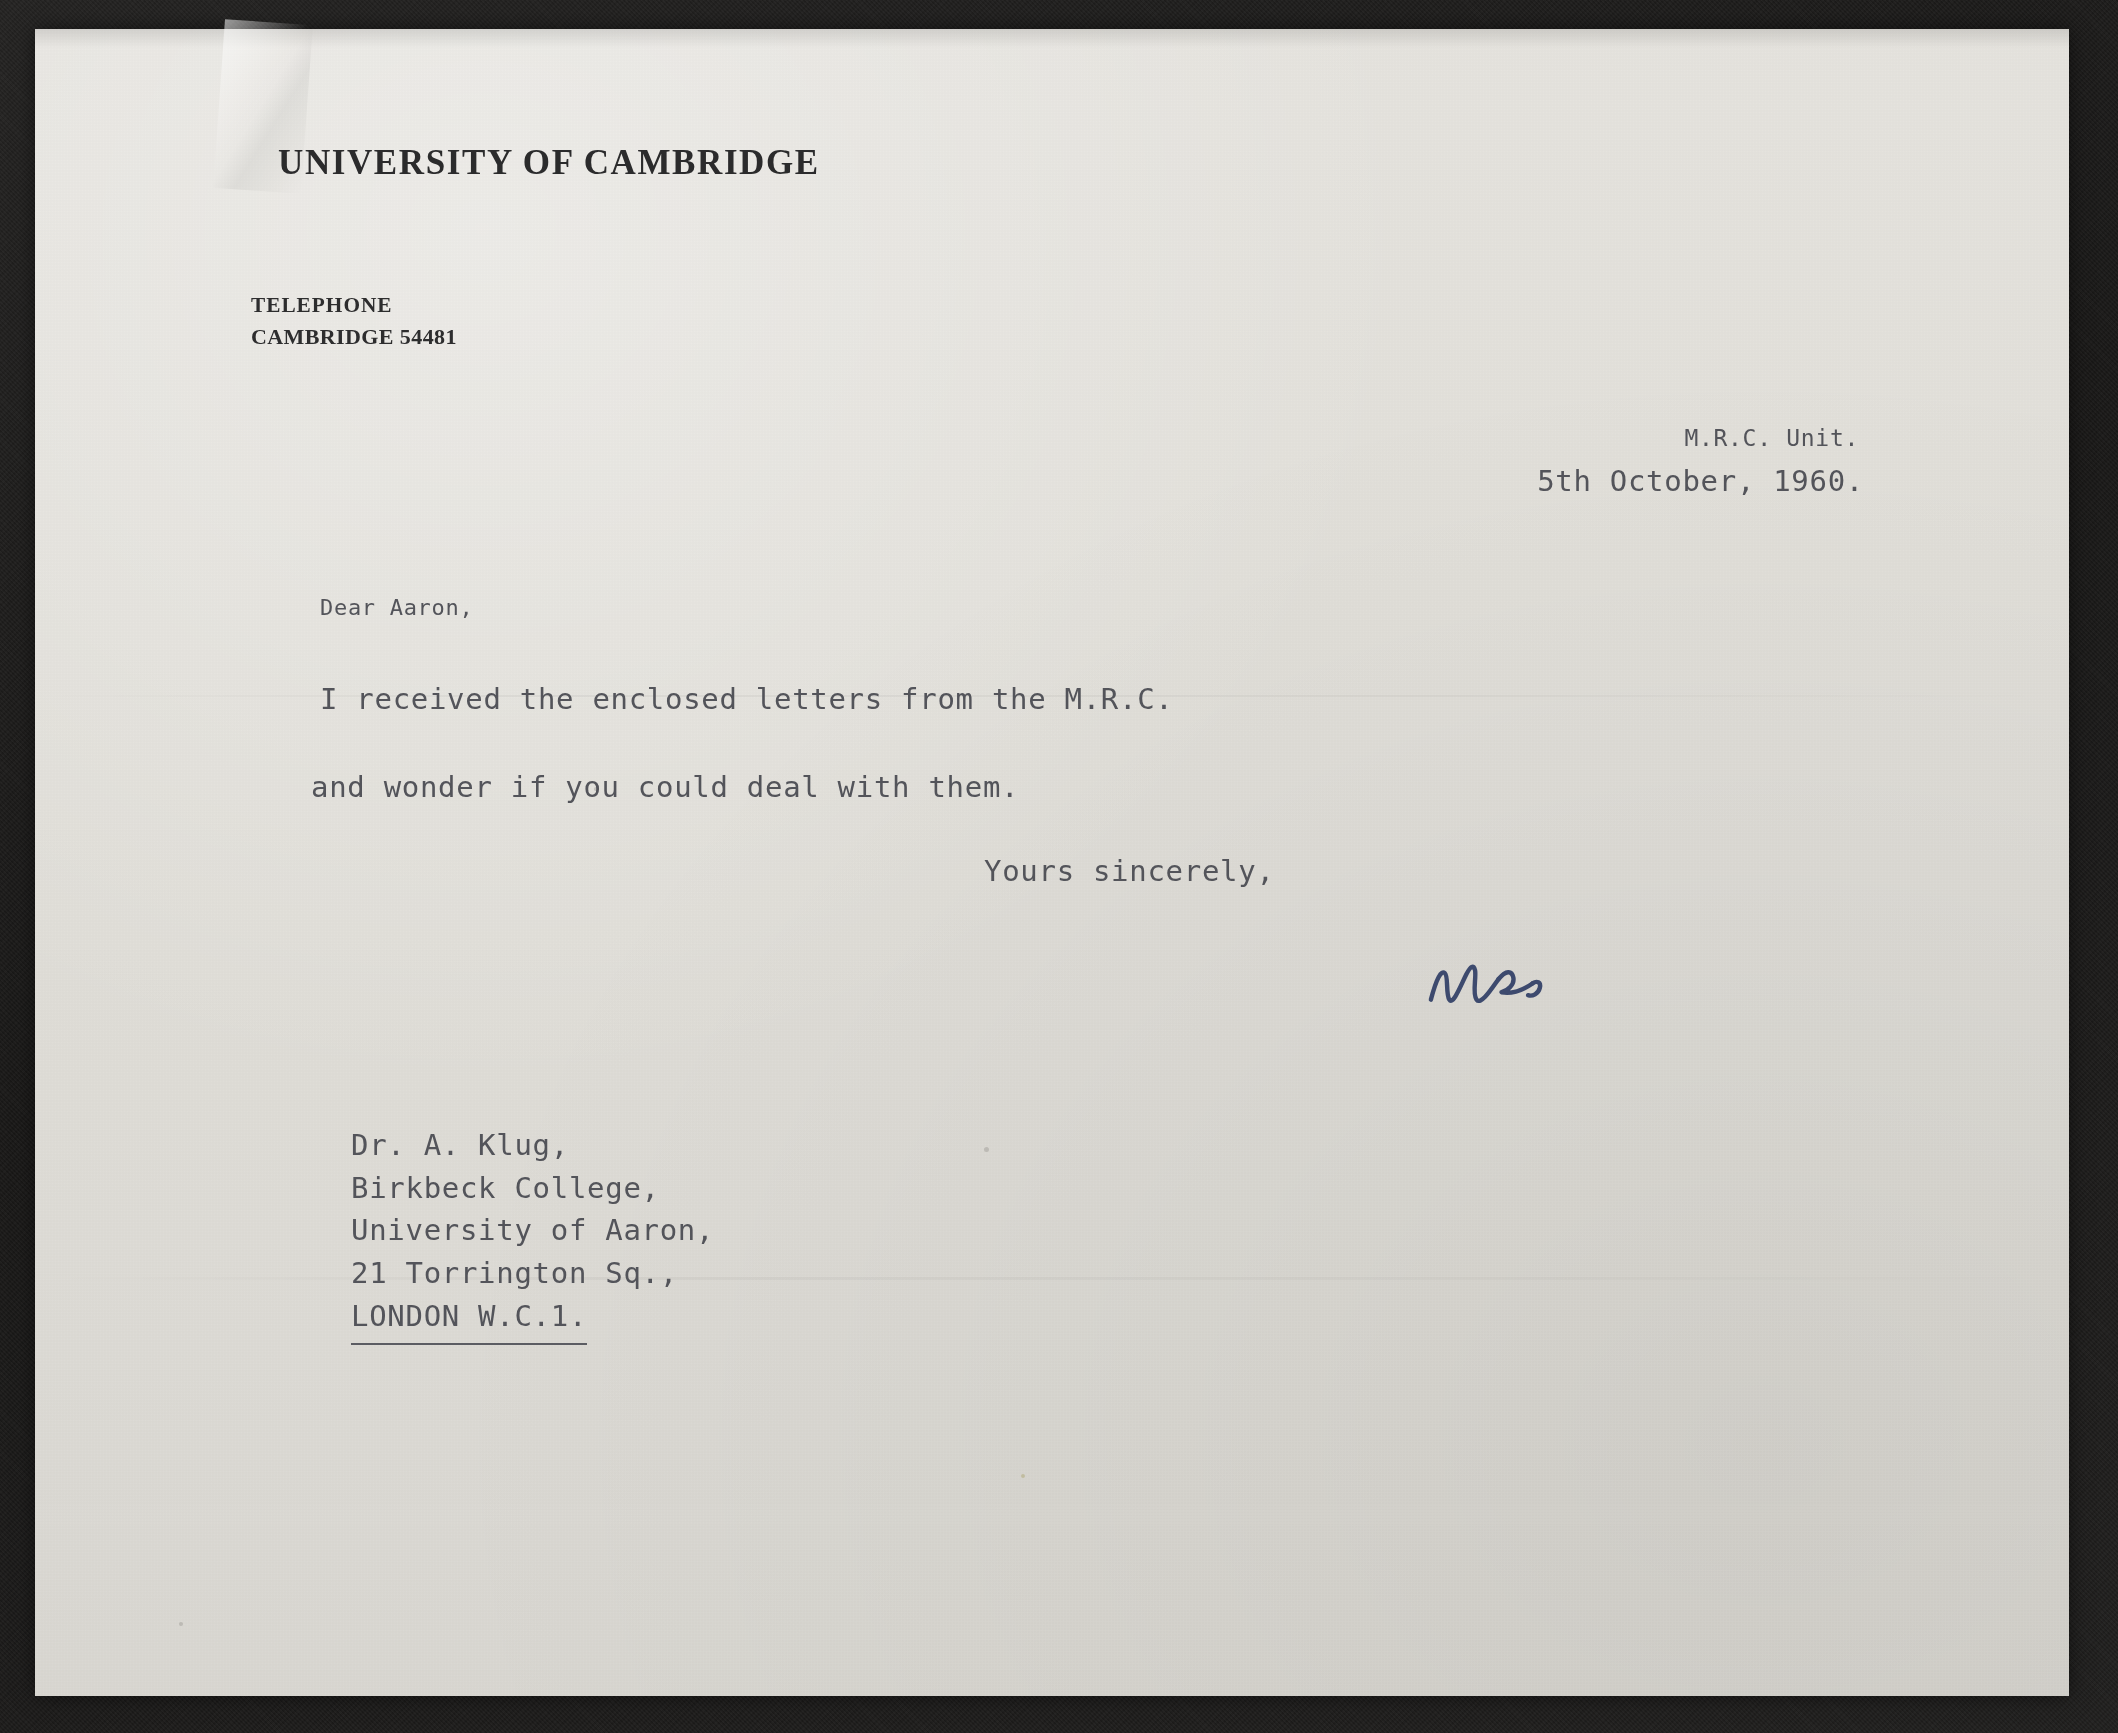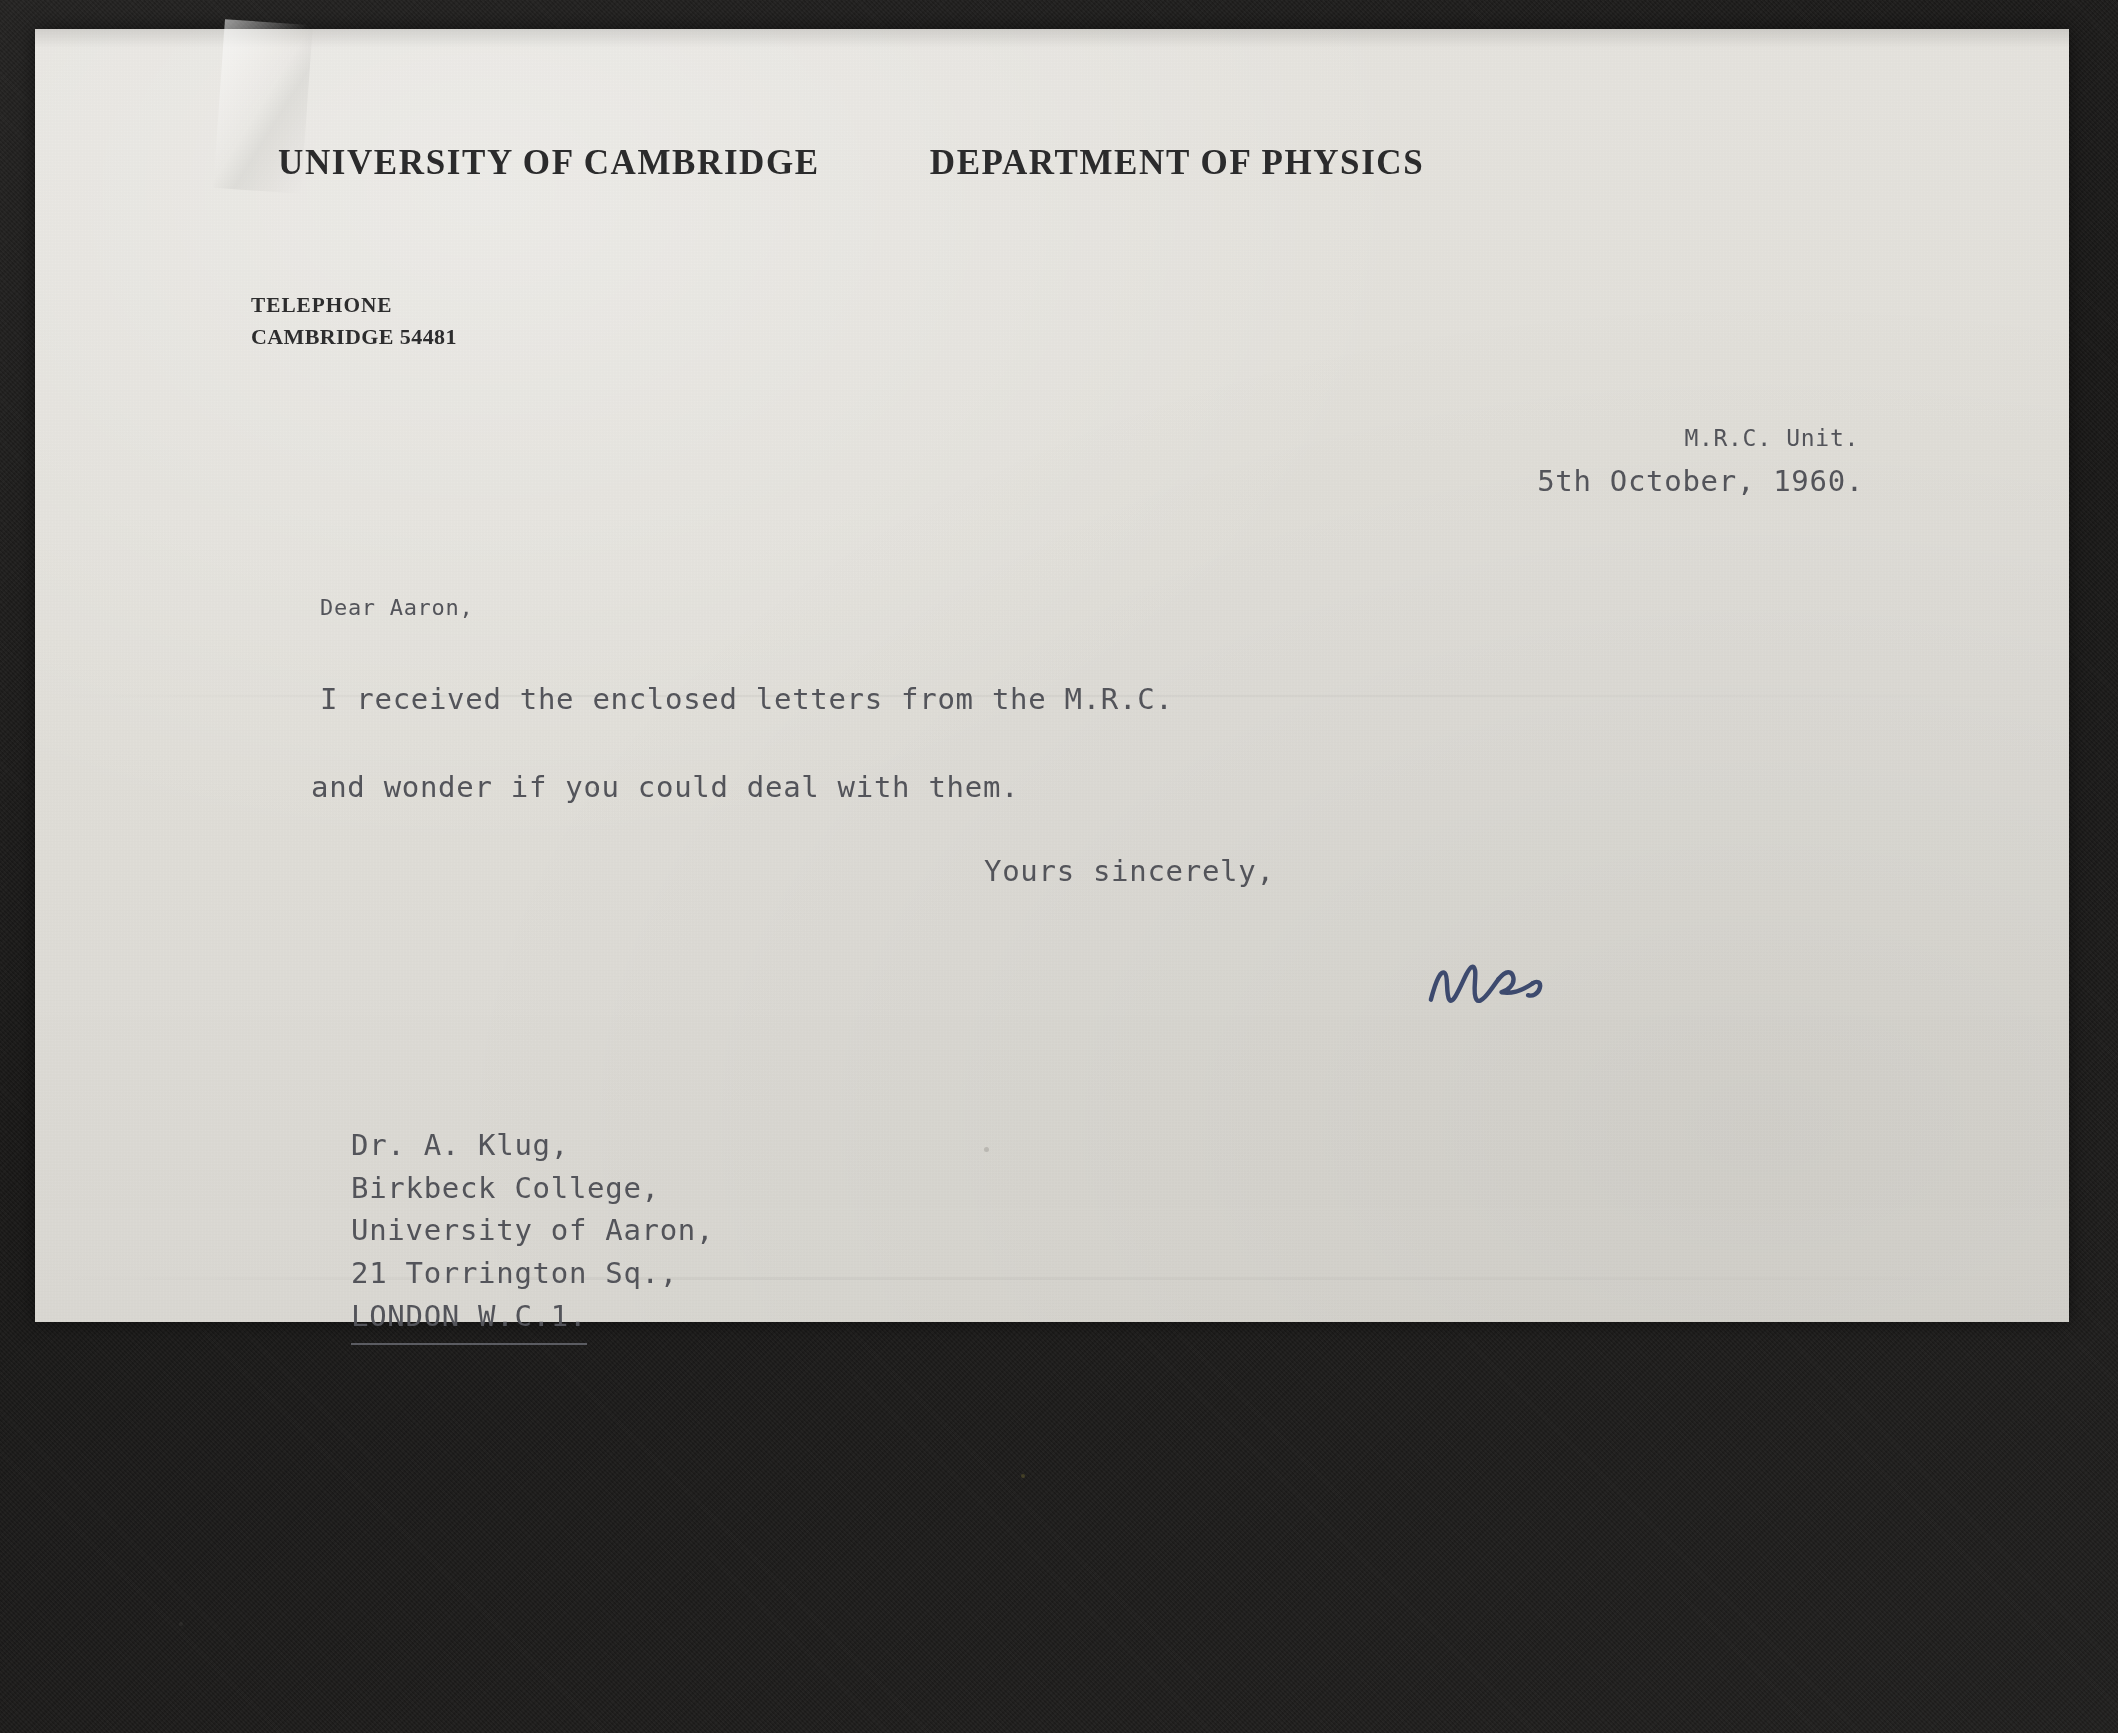--- a/index.html
+++ b/index.html
@@ -24,21 +24,21 @@
       repeating-linear-gradient(-45deg, rgba(255,255,255,0.015) 0 2.2px, rgba(0,0,0,0.02) 2.2px 4.4px),
       linear-gradient(160deg, #242322 0%, #191817 45%, #201f1e 100%);
   }
 
   
   #sheet {
     position: absolute;
     left: 35px;
     top: 29px;
     width: 2034px;
-    height: 1293px;
+    height: 1667px;
     background:
       radial-gradient(ellipse at 22% 12%, rgba(255,255,255,0.33) 0%, rgba(255,255,255,0) 42%),
       radial-gradient(ellipse at 85% 85%, rgba(0,0,0,0.05) 0%, rgba(0,0,0,0) 55%),
       linear-gradient(178deg, #e6e4df 0%, #e2e0da 35%, #dedcd6 70%, #d9d7d1 100%);
     box-shadow: 0 0 19px rgba(0,0,0,0.55);
   }
 
   
   #grain {
     position: absolute;
@@ -219,21 +219,20 @@
   <div id="fold-a"></div>
   <div id="fold-b"></div>
 
   <div class="speck" style="left:949px;top:1118px;width:5.1px;height:5.1px;"></div>
   <div class="speck" style="left:986px;top:1445px;width:4.4px;height:4.4px;background:rgba(150,140,60,0.30);"></div>
   <div class="speck" style="left:144px;top:1593px;width:4.4px;height:4.4px;"></div>
   <div class="speck" style="left:559px;top:758px;width:3.7px;height:3.7px;"></div>
 
   <div class="letterhead-row">
     <div class="lh-title">UNIVERSITY OF CAMBRIDGE</div>
-    <div class="lh-title">DEPARTMENT OF PHYSICS</div>
   </div>
 
   <div class="telephone-block">
     <div class="tel-line">TELEPHONE</div>
     <div class="tel-line tel-num">CAMBRIDGE 54481</div>
   </div>
 
 
   <div class="typed unit-line">M.R.C. Unit.</div>
   <div class="typed date-line">5th October, 1960.</div>

